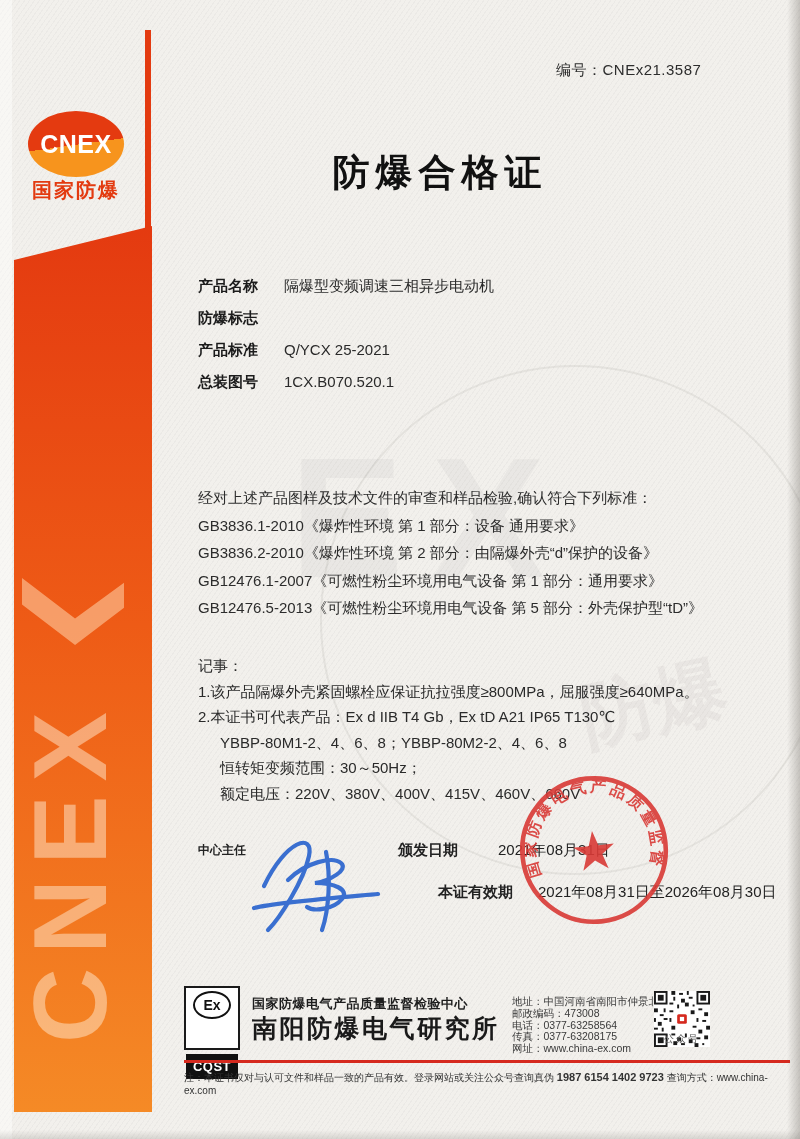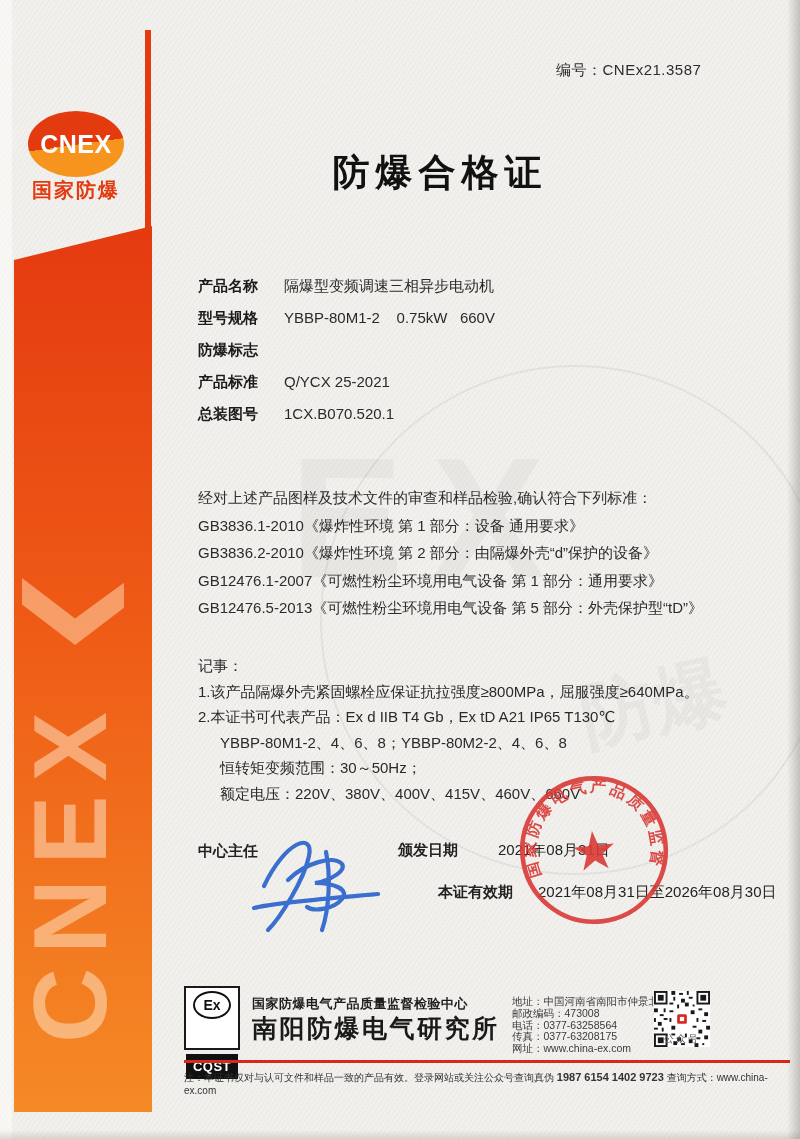--- a/index.html
+++ b/index.html
@@ -58,21 +58,21 @@
   .fvalue { flex:1; font-size:15px; color:#2a2a2a; white-space:pre-wrap; }
 
   .standards { position:absolute; top:484px; left:198px; width:578px;
     font-size:15px; line-height:27.5px; color:#2c2c2c; }
 
   .notes { position:absolute; top:653px; left:198px; width:586px;
     font-size:15px; line-height:25.5px; color:#2a2a2a; }
   .notes .head { font-weight:400; }
   .notes .indent { margin-left:22px; }
 
-  .director { position:absolute; top:842px; left:198px; font-size:15px; font-weight:700; }
+  .director { position:absolute; top:842px; left:198px; font-size:12px; font-weight:700; }
   .signature { position:absolute; left:238px; top:824px; }
 
   .dates { position:absolute; left:398px; top:840px; width:392px; }
   .drow { display:flex; line-height:20px; }
   .drow + .drow { margin-top:22px;margin-left:40px; }
   .dlabel { width:100px; flex:0 0 100px; font-weight:700; font-size:15px; }
   .dvalue { font-size:15px; white-space:nowrap; }
 
   .stamp { position:absolute; left:512px; top:768px; width:164px; height:164px;
     opacity:0.9; transform:rotate(-6deg); pointer-events:none; }
@@ -117,24 +117,20 @@
     <div class="band-letters">CNEX</div>
   </div>
 
   <div class="serial">编号：CNEx21.3587</div>
   <div class="title">防爆合格证</div>
 
   <div class="fields">
     <div class="frow">
       <div class="flabel">产品名称</div>
       <div class="fvalue">隔爆型变频调速三相异步电动机</div>
-    </div>
-    <div class="frow">
-      <div class="flabel">型号规格</div>
-      <div class="fvalue">YBBP-80M1-2    0.75kW   660V</div>
     </div>
     <div class="frow">
       <div class="flabel">防爆标志</div>
     </div>
     <div class="frow">
       <div class="flabel">产品标准</div>
       <div class="fvalue">Q/YCX 25-2021</div>
     </div>
     <div class="frow">
       <div class="flabel">总装图号</div>

